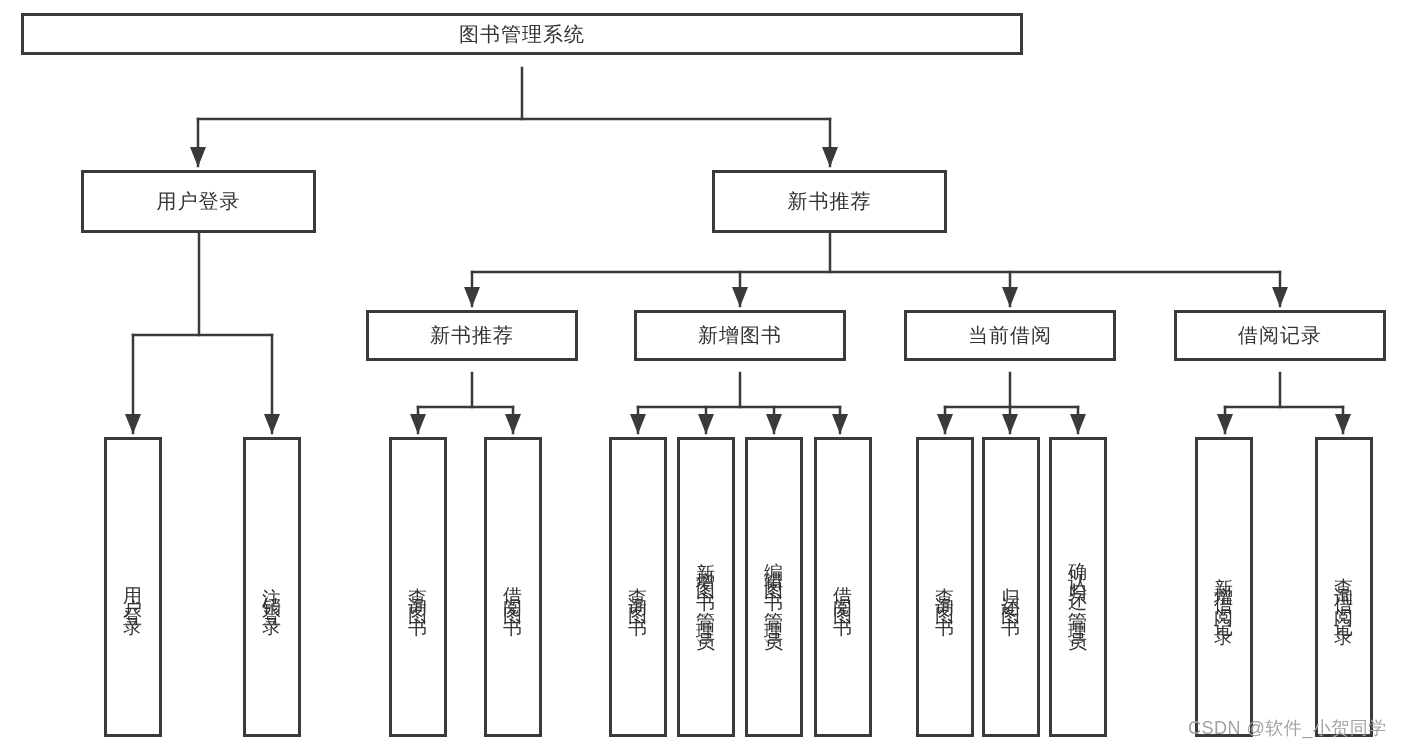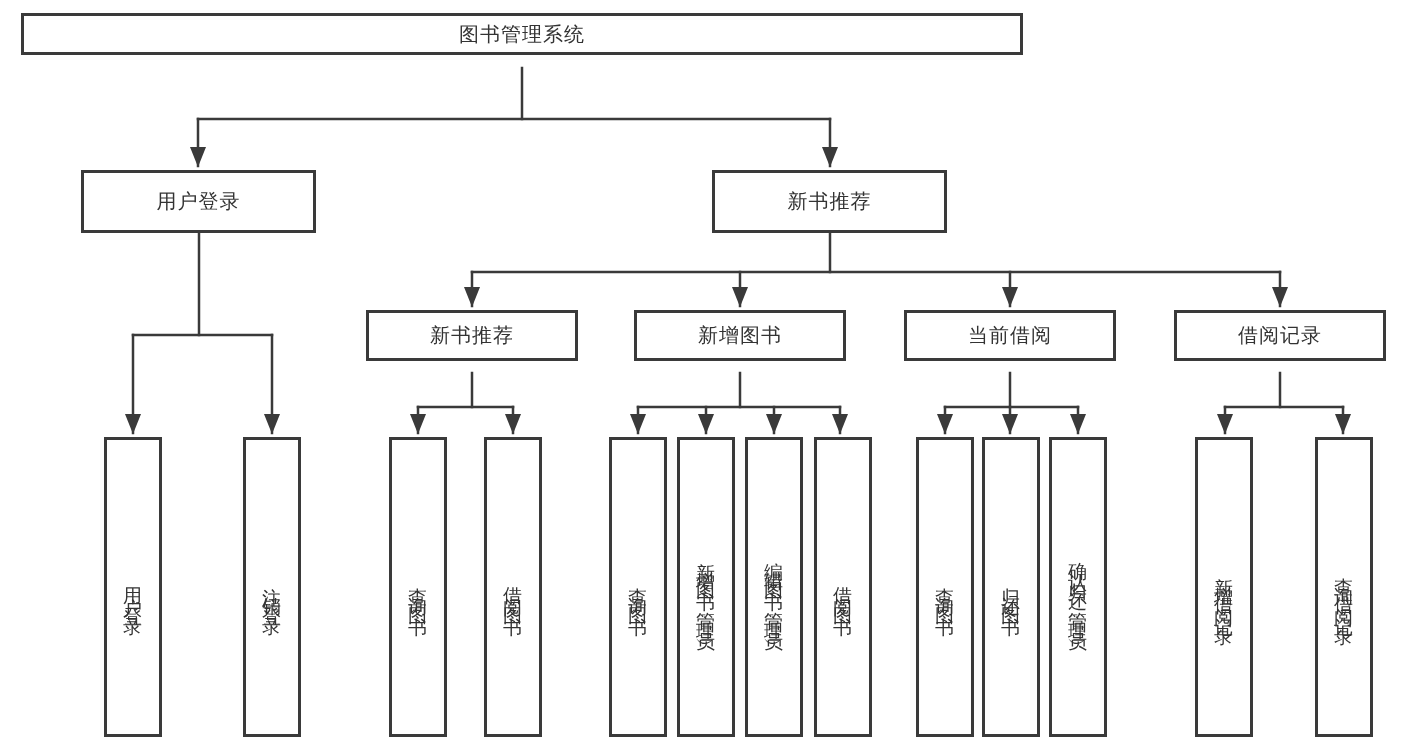--- a/index.html
+++ b/index.html
@@ -173,14 +173,15 @@
     <span class="vtext">确认归还（管理员）</span>
   </div>
 
   <div class="box leaf" style="left:1195px">
     <span class="vtext">新增借阅记录</span>
   </div>
   <div class="box leaf" style="left:1315px">
     <span class="vtext">查询借阅记录</span>
   </div>
 
+  <div class="watermark">CSDN @软件_小贺同学</div>
 
 </div>
 
 </body></html>

